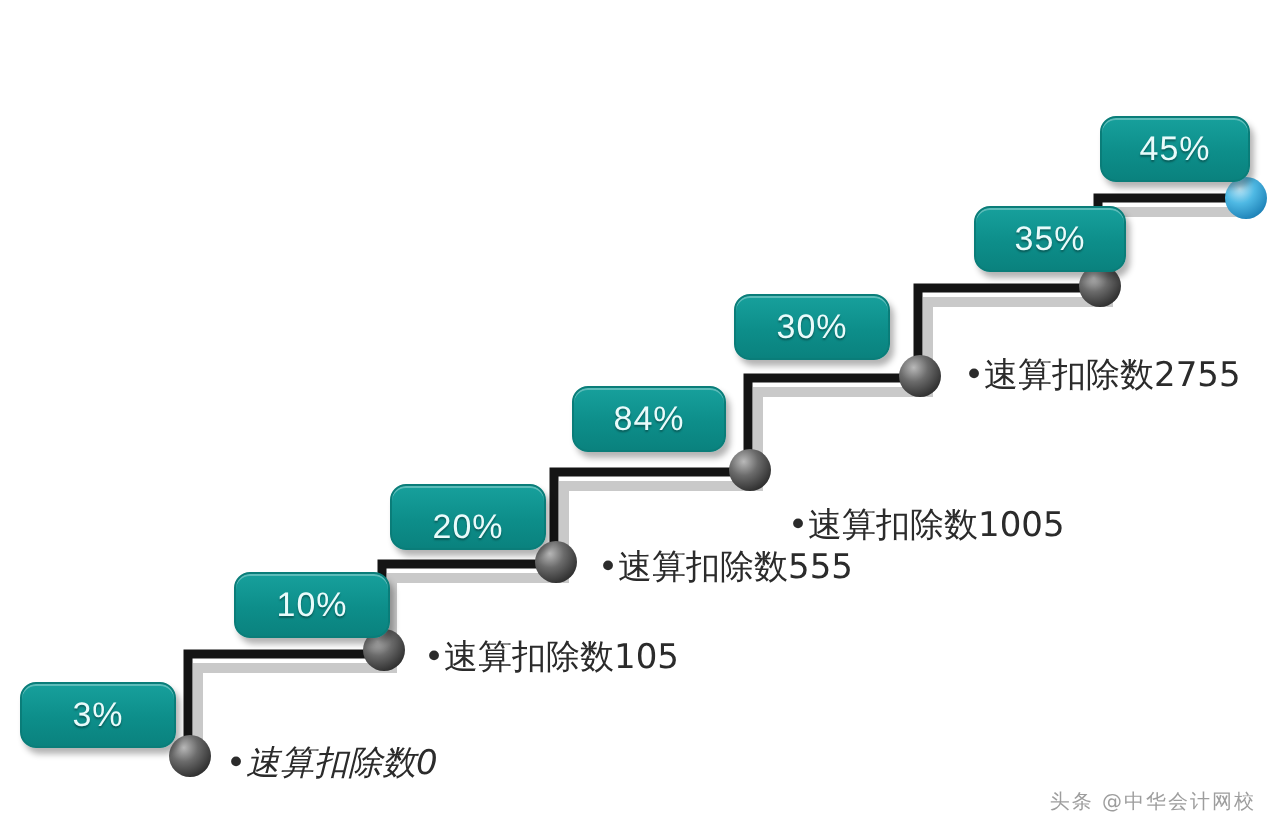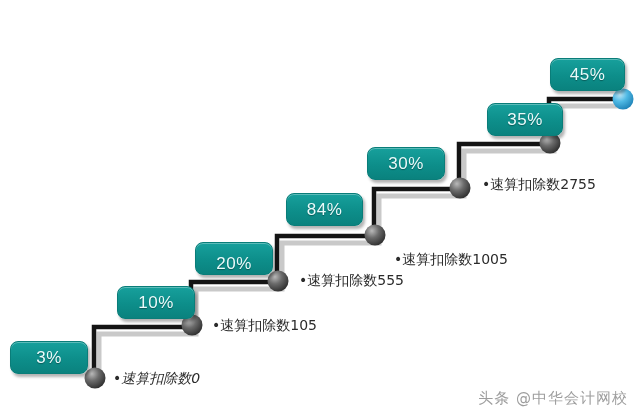--- a/index.html
+++ b/index.html
@@ -28,31 +28,31 @@
     background:linear-gradient(180deg,#17a09c 0%,#0d8e8a 55%,#0a827e 100%);
     border:1px solid #0a7d79;
     box-shadow:2px 3px 3px rgba(0,0,0,.30), inset 0 1px 0 rgba(255,255,255,.30);
     text-shadow:0 1px 1px rgba(0,0,0,.35);
   }
 
   
   .deduct{
     position:absolute;
     color:#2b2b2b;
-    font-size:14px;
+    font-size:17px;
     white-space:nowrap;
     font-family:"DejaVu Sans","Liberation Sans",sans-serif;
   }
 
   
   #watermark{
     position:absolute;
     right:12px;bottom:8px;
     color:#8d8d8d;
-    font-size:15px;
+    font-size:10px;
     letter-spacing:1px;
     font-family:"DejaVu Sans","Liberation Sans",sans-serif;
     opacity:.85;
     white-space:nowrap;
   }
 </style>
 </head>
 <body>
 
 <div id="stage">

